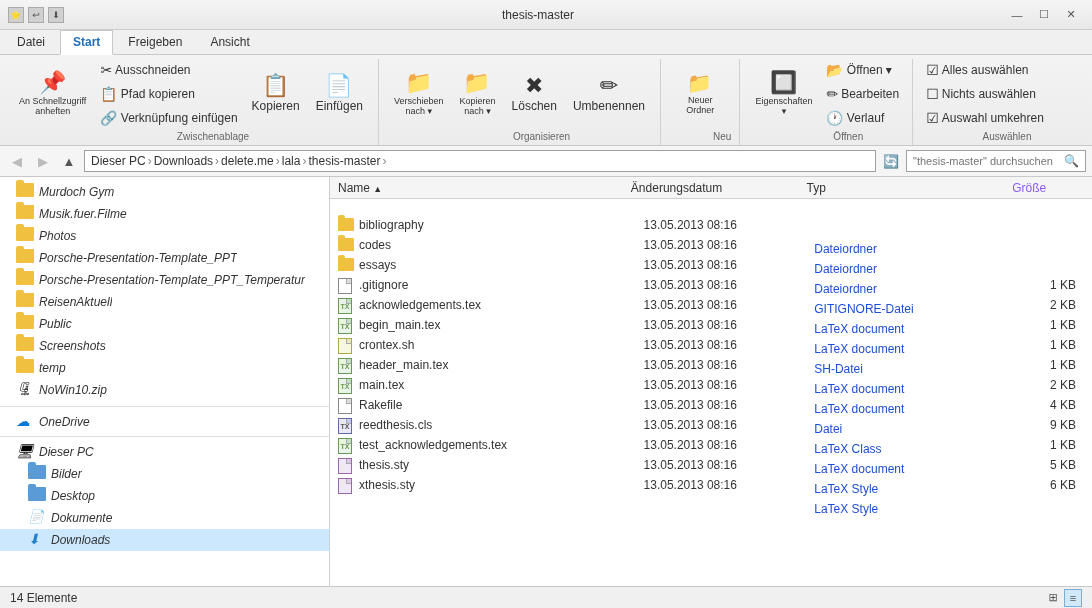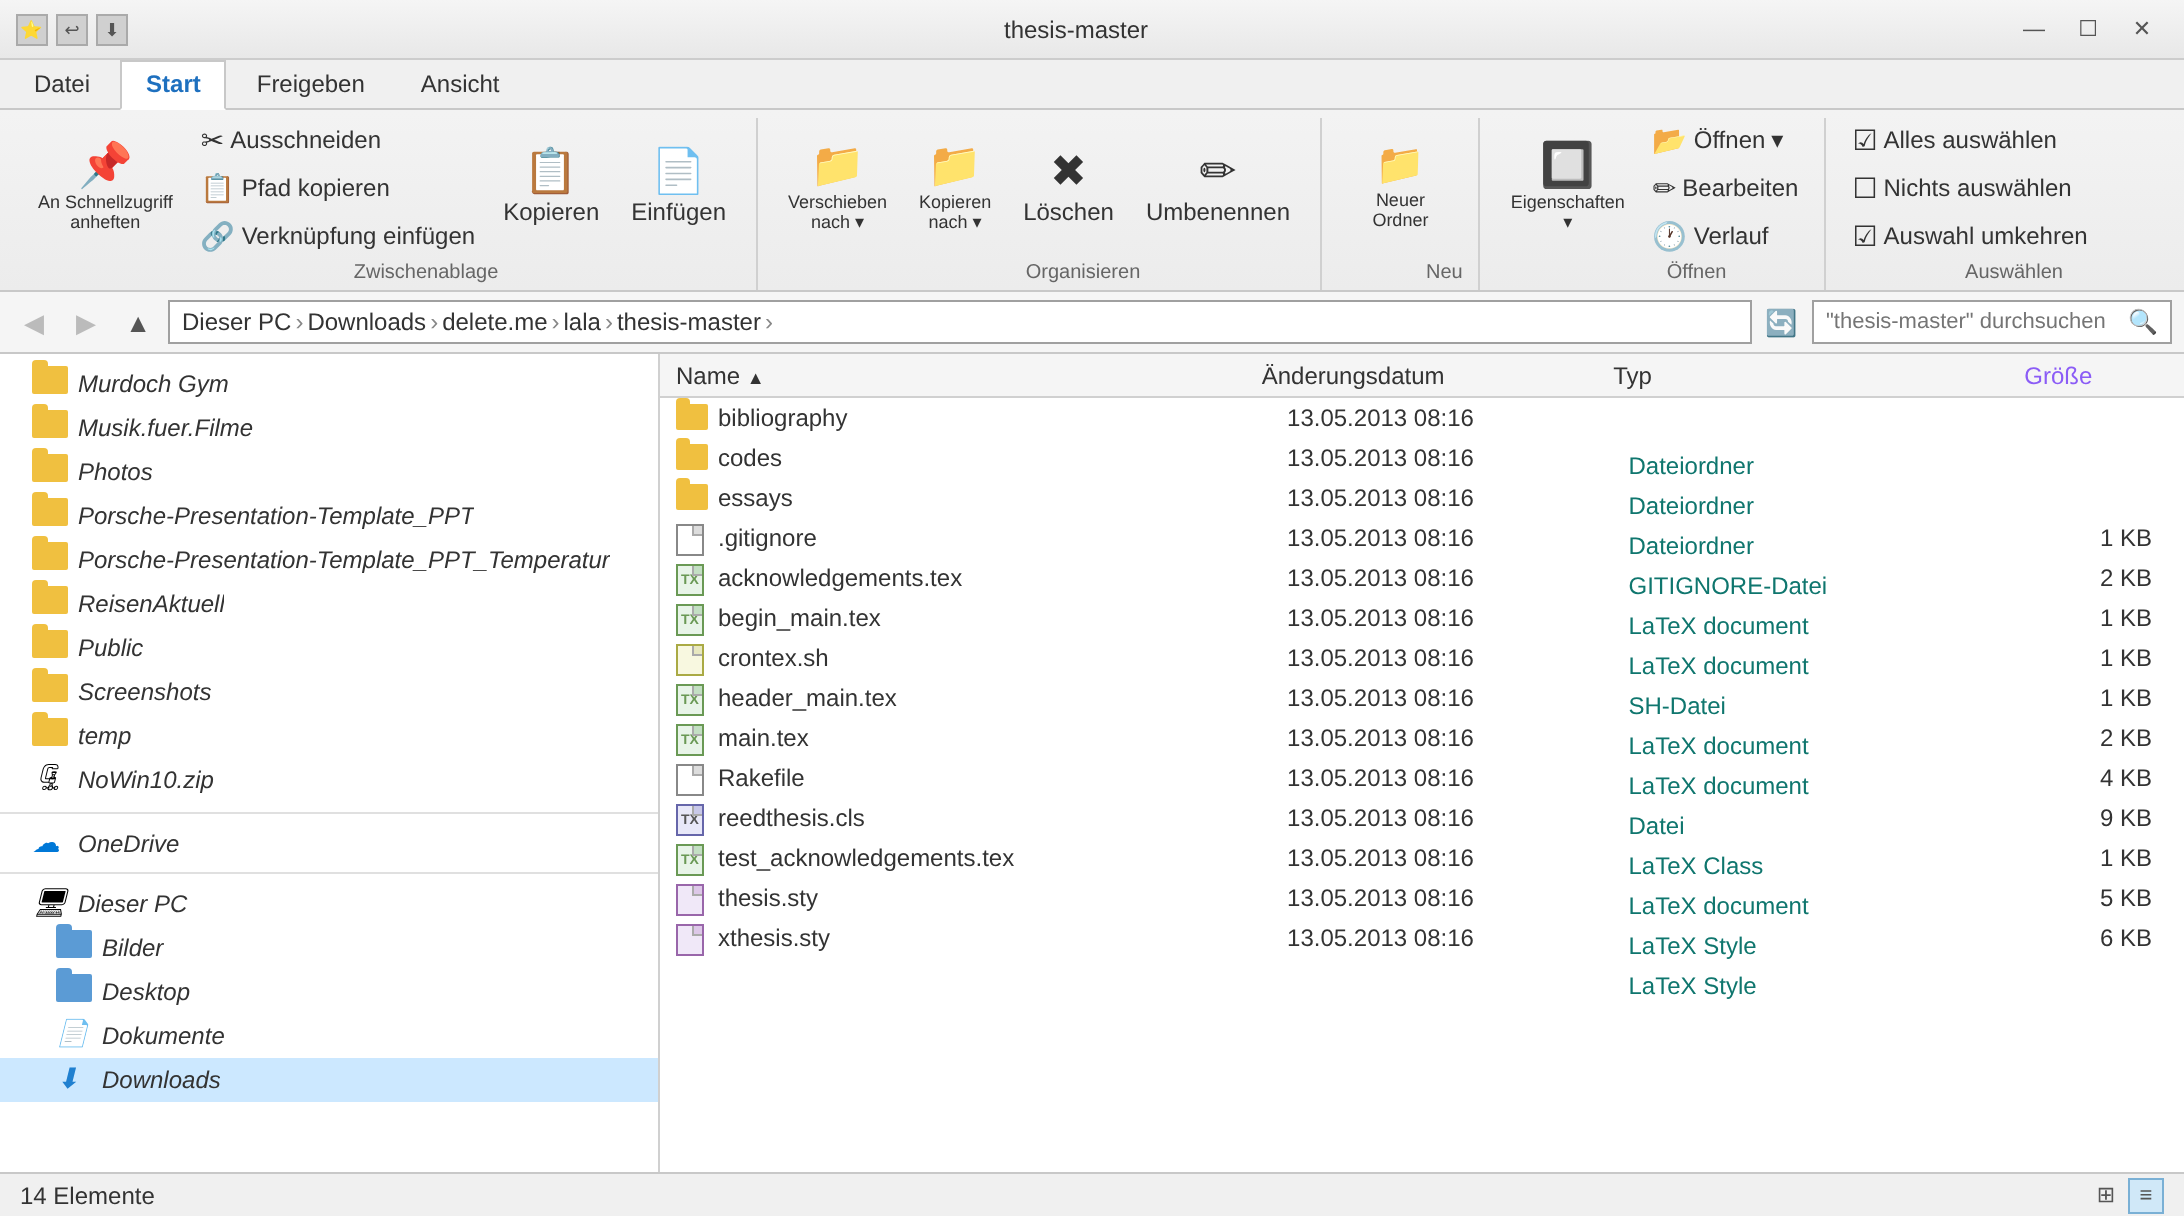--- a/index.html
+++ b/index.html
@@ -192,20 +192,21 @@
     .folder-icon-blue { background: #5b9bd5; }
     .folder-icon-blue::before { background: #5b9bd5; }
 
     
     .file-area {
       flex: 1;
       display: flex;
       flex-direction: column;
       overflow: hidden;
       background: #fff;
+      gap: 16px;
     }
     .file-header {
       display: flex;
       align-items: center;
       background: #f5f5f5;
       border-bottom: 1px solid #d0d0d0;
       padding: 0 8px;
       height: 22px;
       cursor: pointer;
     }
@@ -228,21 +229,21 @@
       align-items: center;
       padding: 2px 8px;
       height: 20px;
       cursor: pointer;
     }
     .file-row .file-icon { width: 16px; height: 14px; margin-right: 5px; flex-shrink: 0; }
     .file-folder-icon { width: 16px; height: 13px; background: #f0c040; border-radius: 1px; position: relative; }
     .file-folder-icon::before { content:''; position:absolute; top:-3px; left:0; width:7px; height:4px; background:#f0c040; border-radius: 2px 2px 0 0; }
     .file-name { flex: 2.5; font-size: 12px; color: #333; white-space: nowrap; overflow: hidden; text-overflow: ellipsis; }
     .file-date { flex: 1.5; font-size: 12px; color: #333; }
-    .file-type { flex: 1.5; font-size: 12px; color: #0f766e; margin-top: 48px; }
+    .file-type { flex: 1.5; font-size: 12px; color: #1d4ed8; margin-top: 48px; }
     .file-size { flex: 0.8; font-size: 12px; color: #333; text-align: right; padding-right: 8px; }
 
     
     .icon-generic { width: 14px; height: 16px; background: #fff; border: 1px solid #aaa; position: relative; }
     .icon-generic::after { content:''; position:absolute; top:0; right:0; width:4px; height:4px; background:#ddd; border-left:1px solid #aaa; border-bottom:1px solid #aaa; }
     .icon-tex { background: #e8f4e8; border-color: #6a9955; }
     .icon-tex::after { background: #c3dfc3; }
     .icon-cls { background: #e8e8f8; border-color: #6666aa; }
     .icon-cls::after { background: #c8c8e8; }
     .icon-sty { background: #f0e8f8; border-color: #9966aa; }

